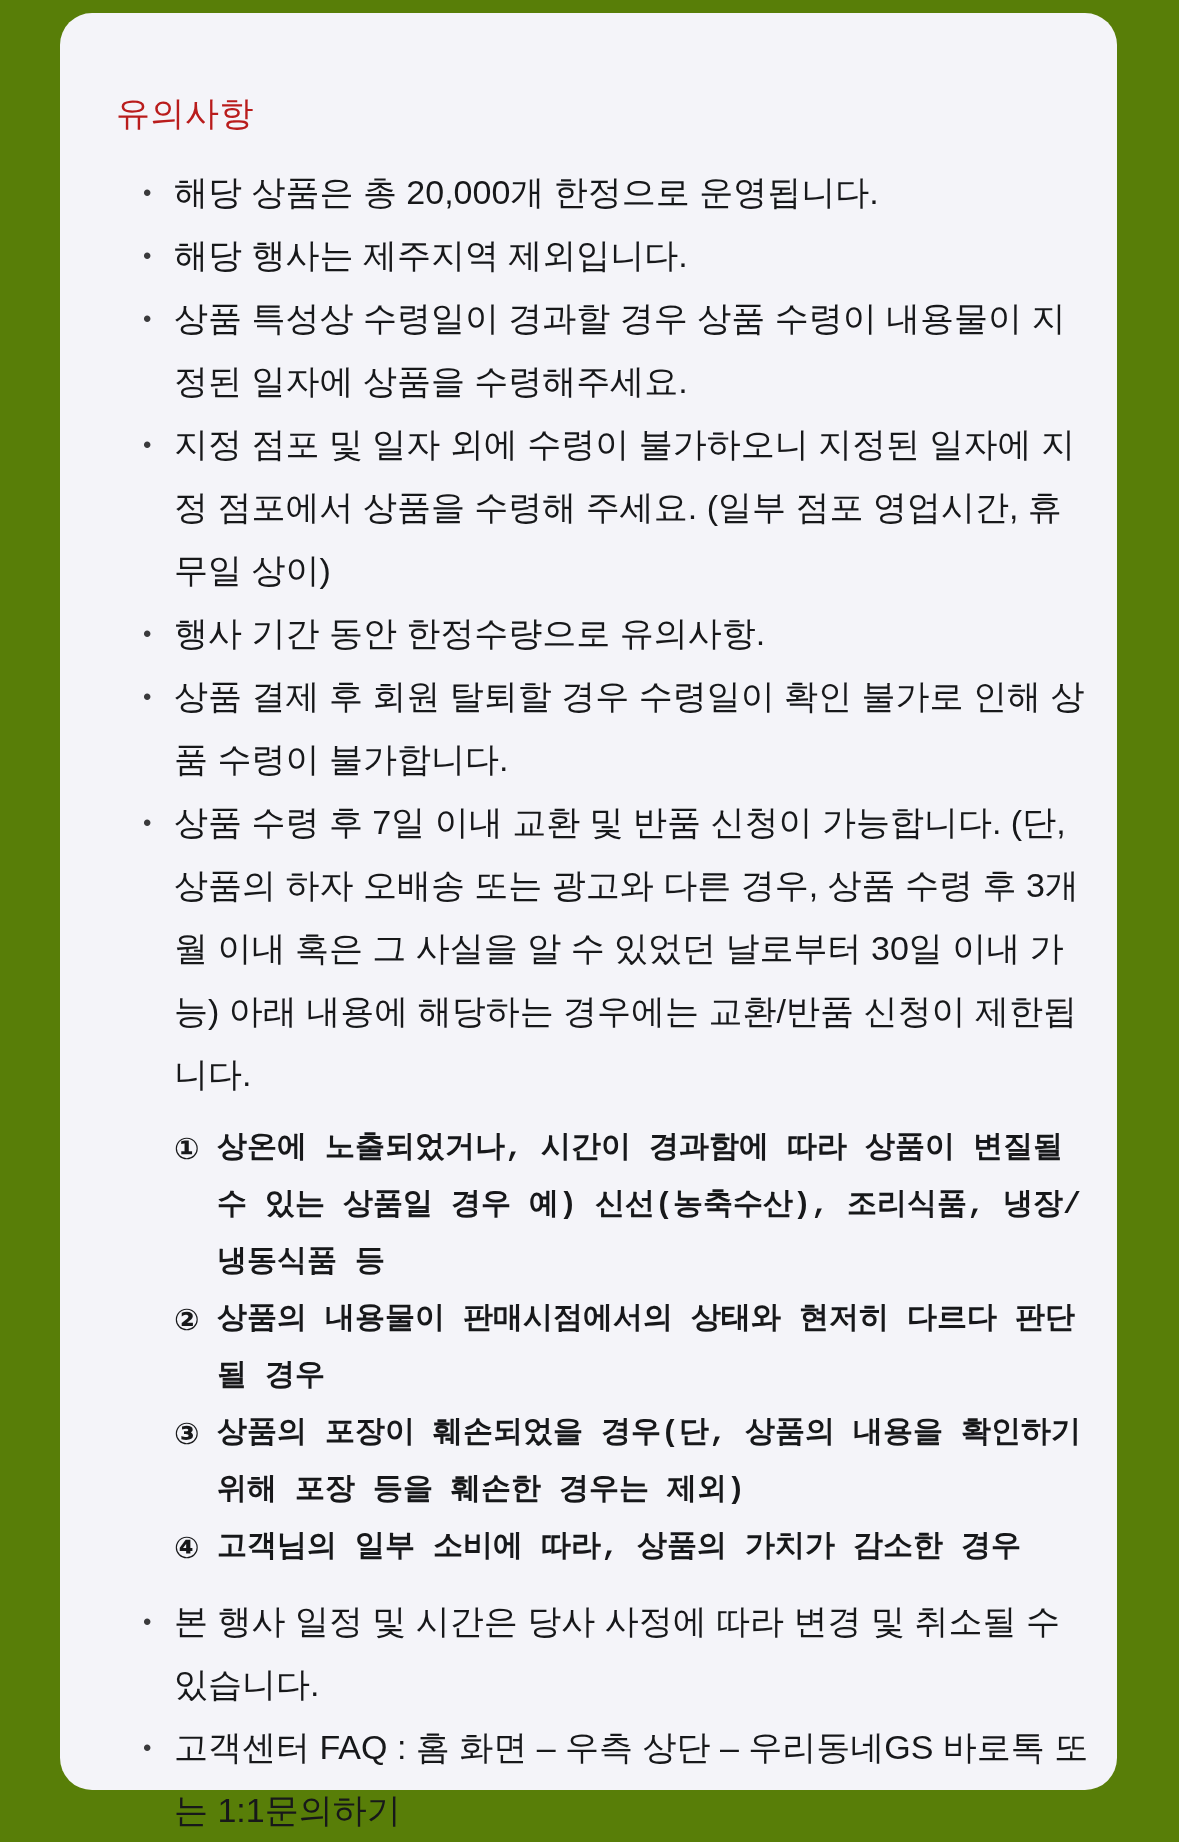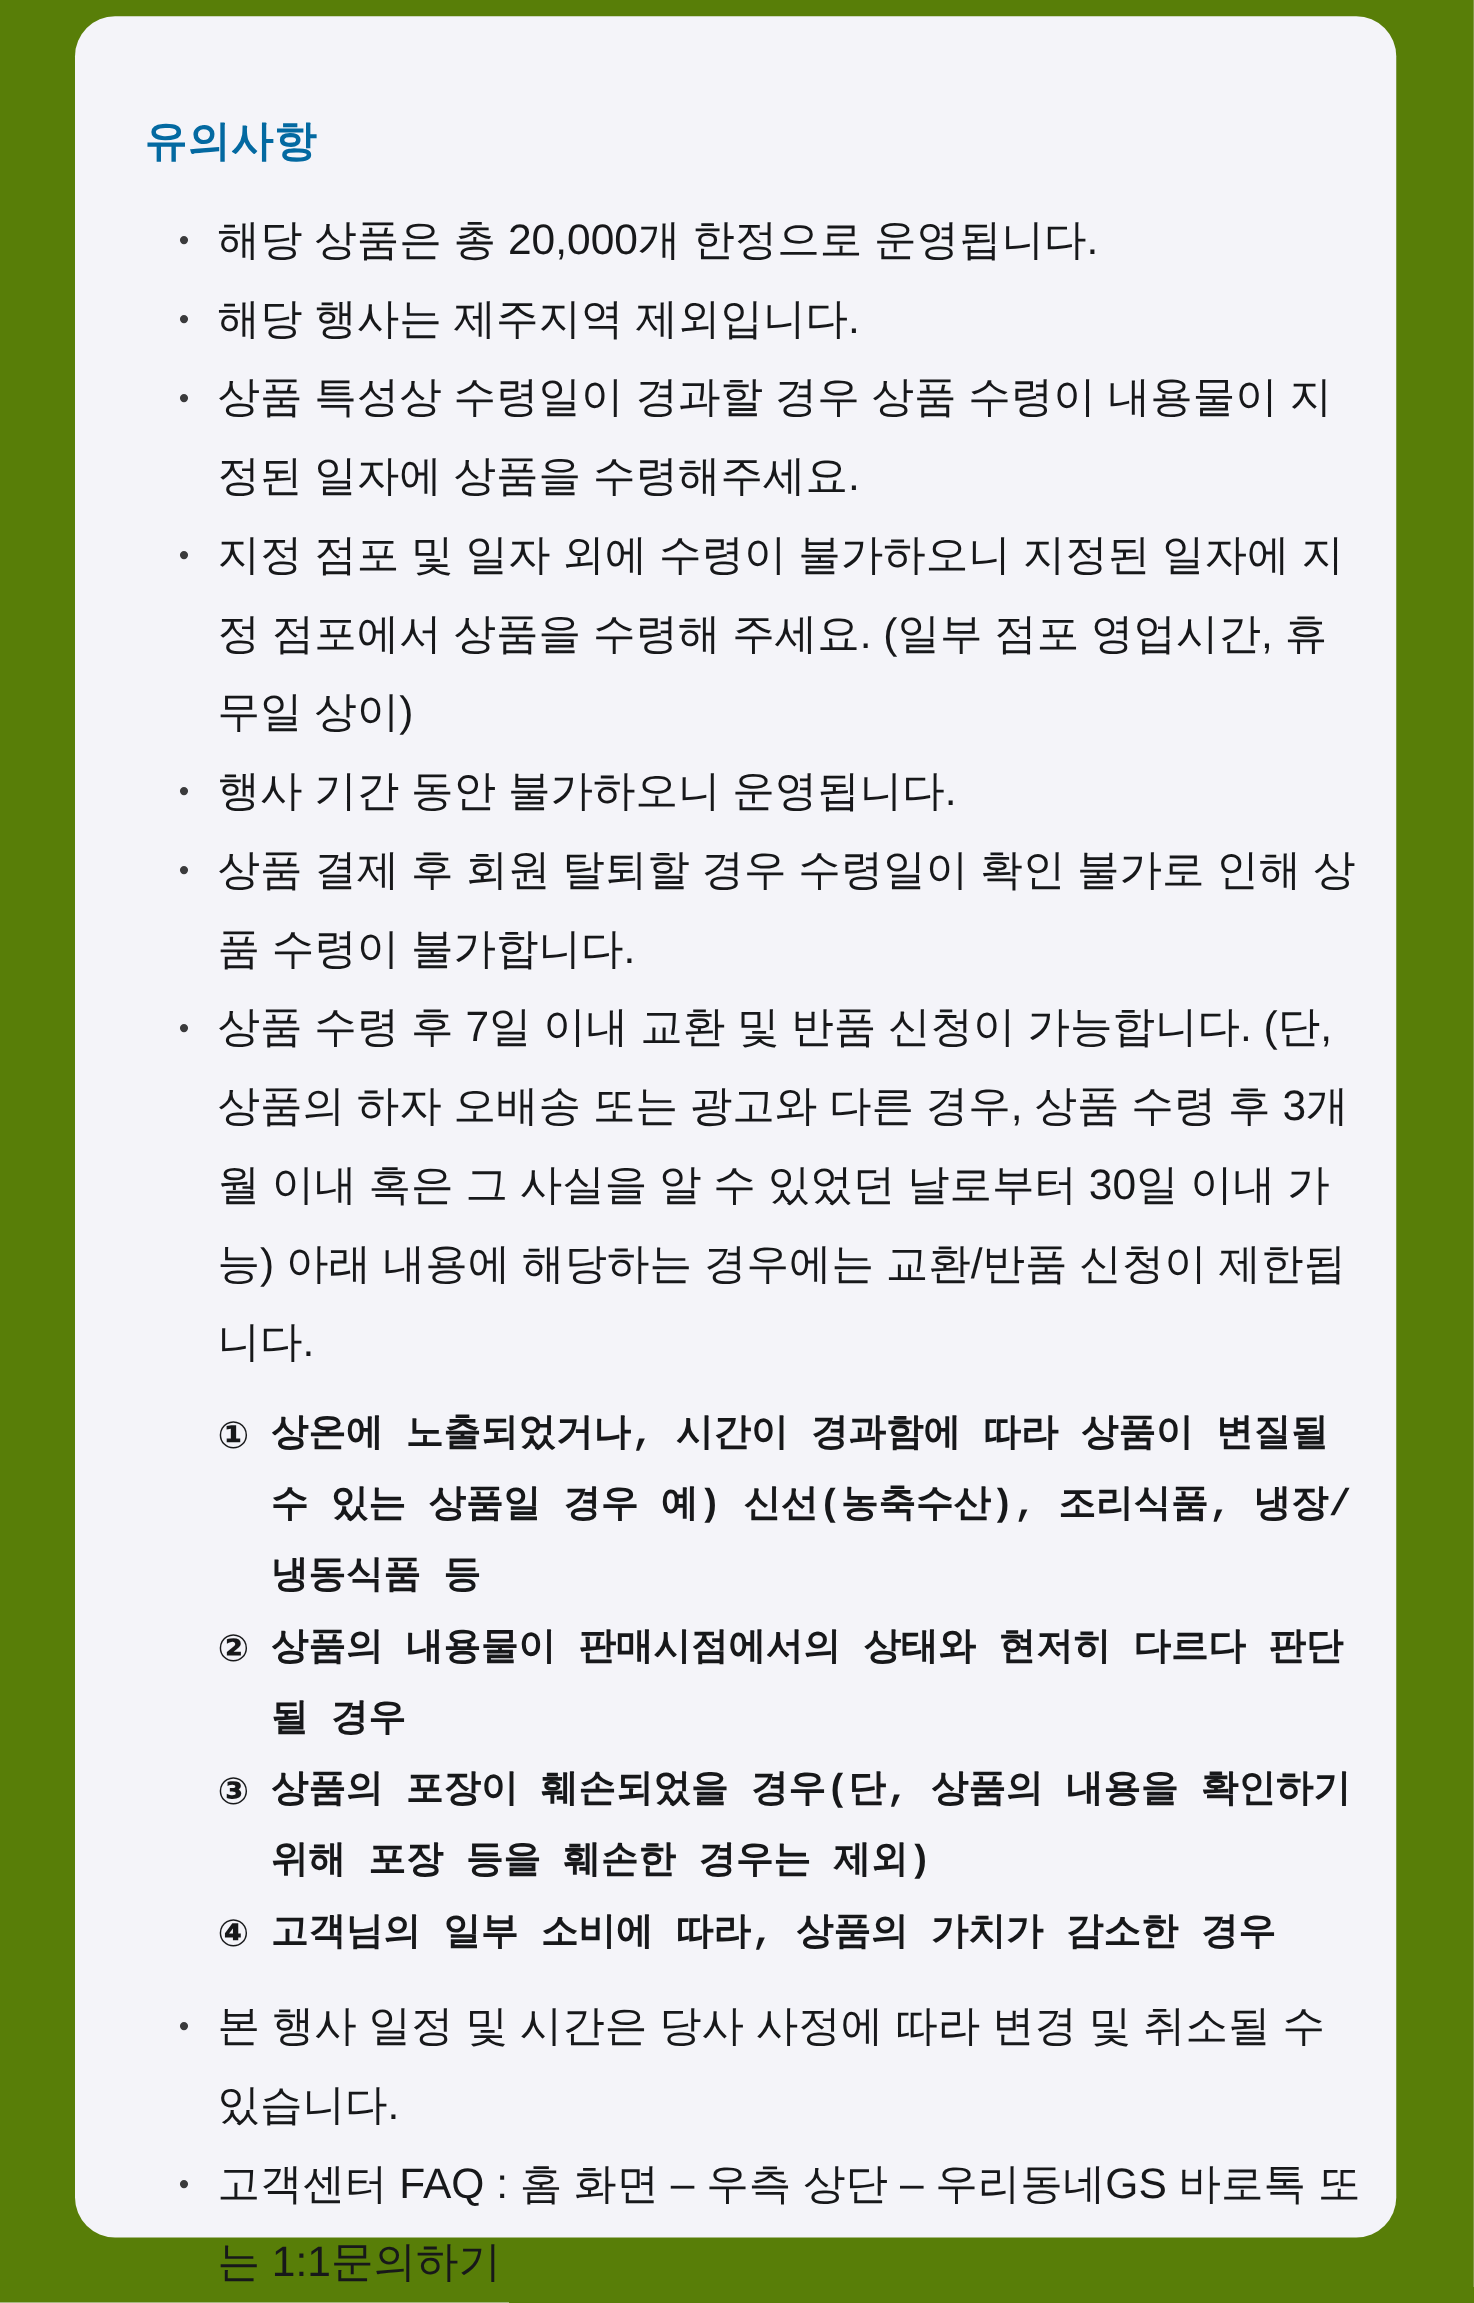--- a/index.html
+++ b/index.html
@@ -22,24 +22,24 @@
     width: 1057px;
     height: 1777px;
     background: #F4F4F9;
     border-radius: 32px;
     box-sizing: border-box;
     padding: 52px 24px 0 56px;
     color: #17181A;
   }
   .notice-title {
     font-size: 34px;
-    font-weight: 700;
+    font-weight: 400;
     line-height: 40px;
     letter-spacing: 0.5px;
-    color: #0369a1;
+    color: #b91c1c;
   }
   .notice-list {
     margin-top: 13px;
   }
   .notice-item {
     display: flex;
     align-items: flex-start;
     font-size: 34px;
     line-height: 63px;
     font-weight: 400;
@@ -106,21 +106,21 @@
       <span class="item-text">상품 특성상 수령일이 경과할 경우 상품 수령이 내용물이 지정된 일자에 상품을 수령해주세요.</span>
     </div>
 
     <div class="notice-item">
       <span class="bullet-marker">•</span>
       <span class="item-text">지정 점포 및 일자 외에 수령이 불가하오니 지정된 일자에 지정 점포에서 상품을 수령해 주세요. (일부 점포 영업시간, 휴무일 상이)</span>
     </div>
 
     <div class="notice-item">
       <span class="bullet-marker">•</span>
-      <span class="item-text">행사 기간 동안 불가하오니 운영됩니다.</span>
+      <span class="item-text">행사 기간 동안 한정수량으로 유의사항.</span>
     </div>
 
     <div class="notice-item">
       <span class="bullet-marker">•</span>
       <span class="item-text">상품 결제 후 회원 탈퇴할 경우 수령일이 확인 불가로 인해 상품 수령이 불가합니다.</span>
     </div>
 
     <div class="notice-item">
       <span class="bullet-marker">•</span>
       <span class="item-text">상품 수령 후 7일 이내 교환 및 반품 신청이 가능합니다. (단, 상품의 하자 오배송 또는 광고와 다른 경우, 상품 수령 후 3개월 이내 혹은 그 사실을 알 수 있었던 날로부터 30일 이내 가능) 아래 내용에 해당하는 경우에는 교환/반품 신청이 제한됩니다.</span>

